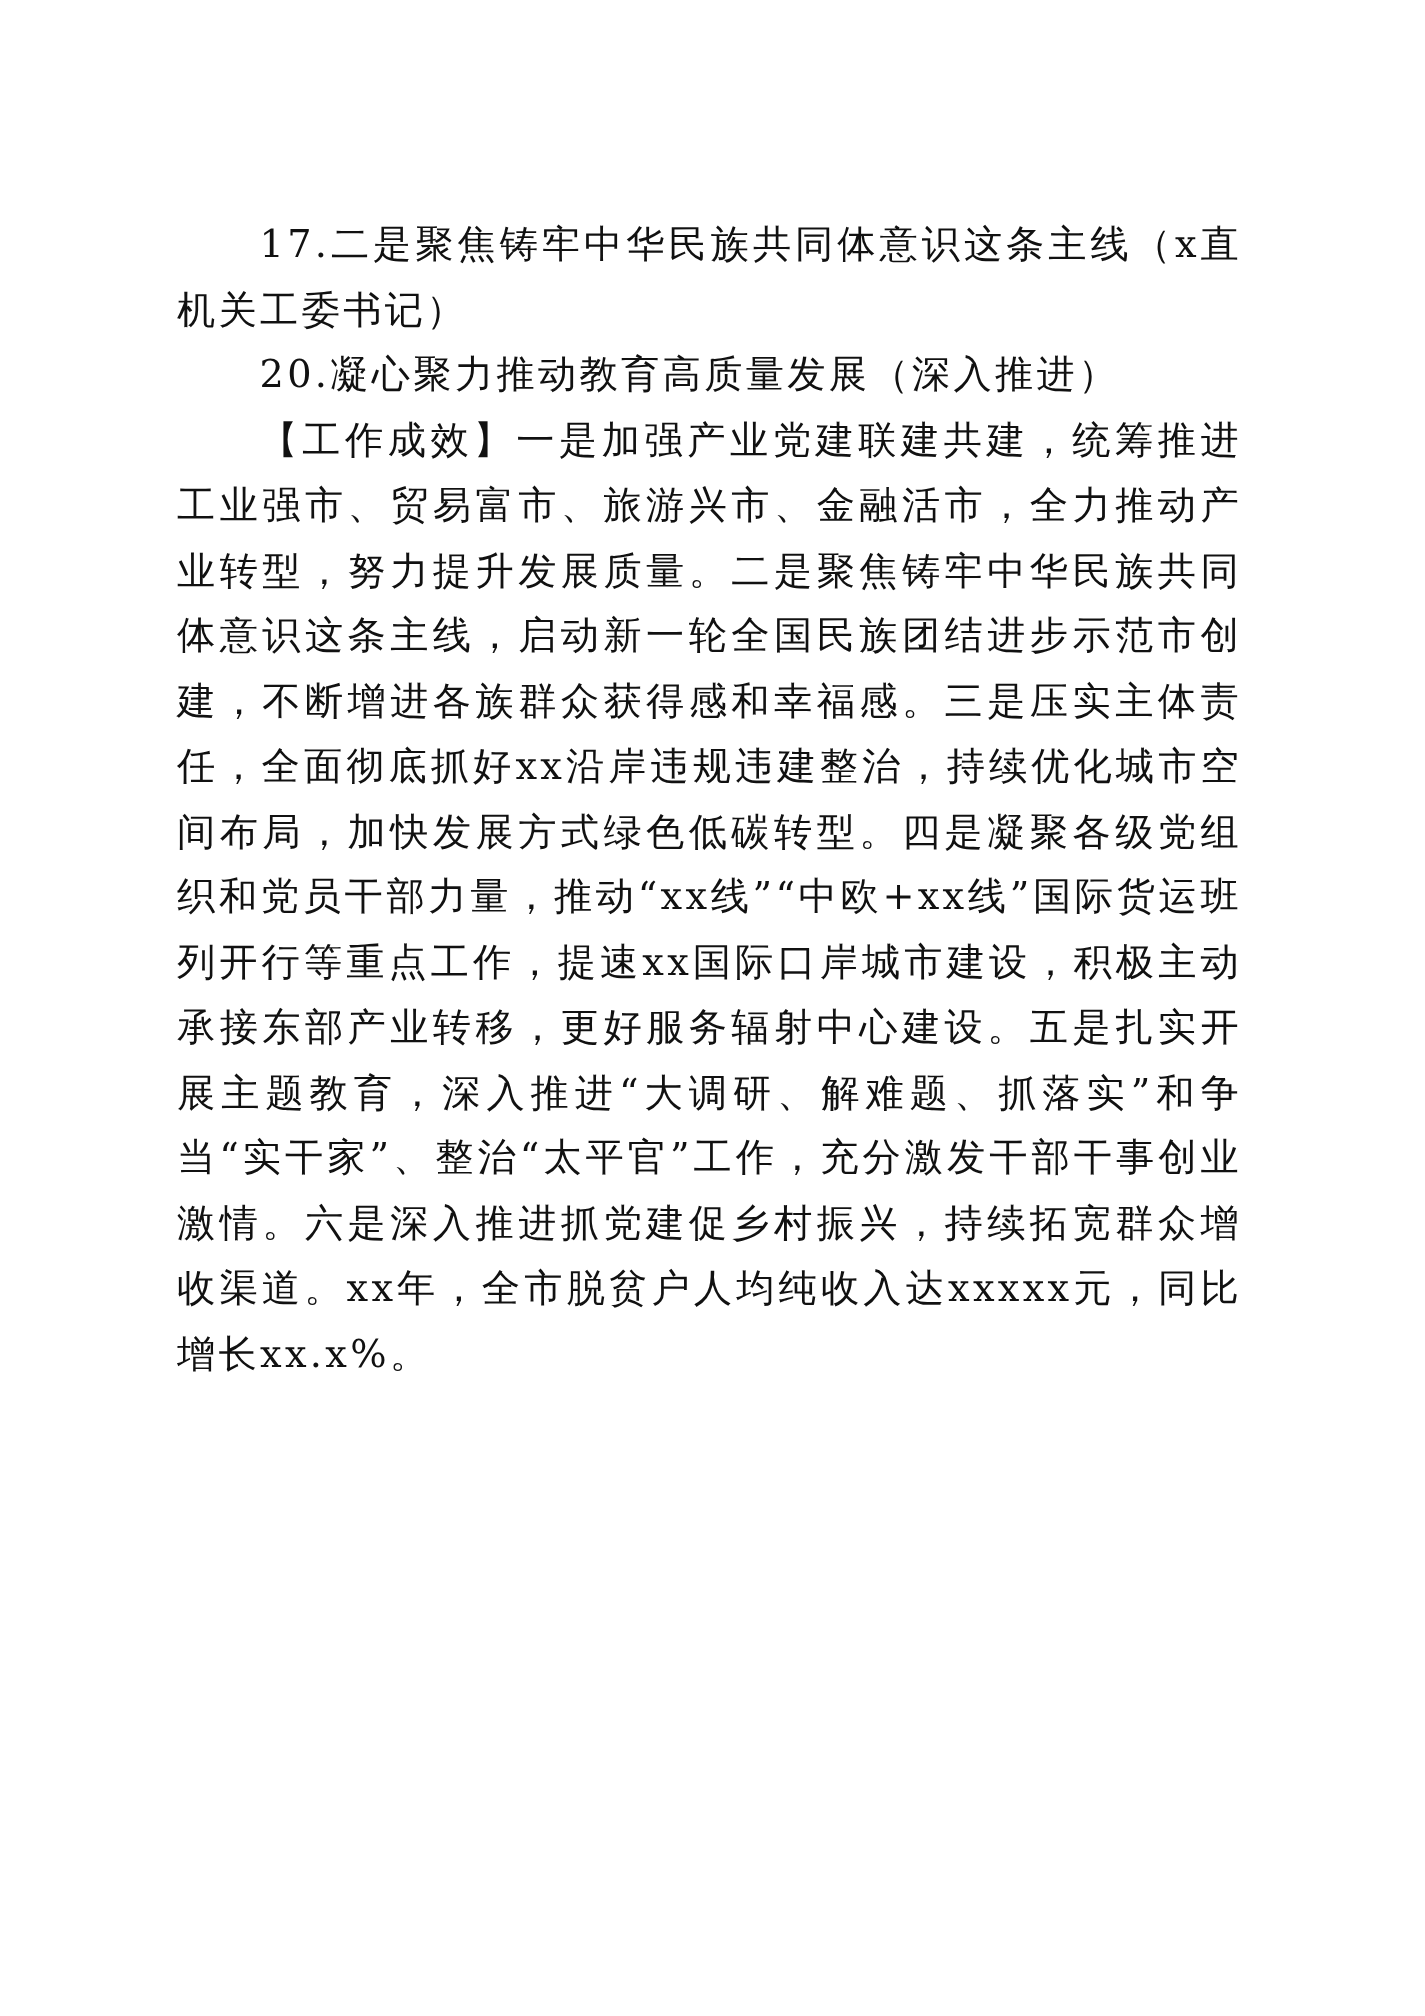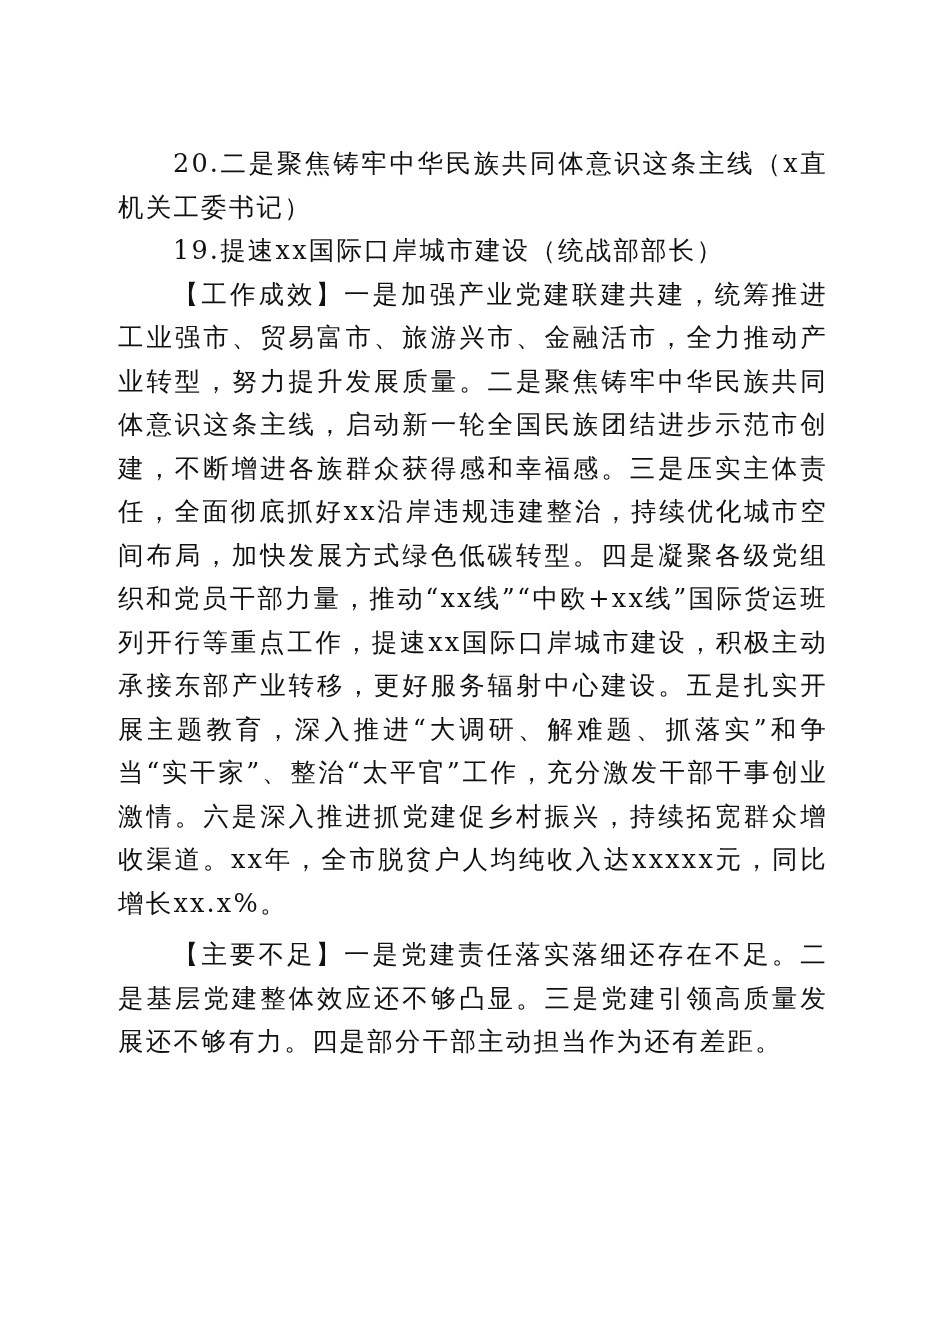--- a/index.html
+++ b/index.html
@@ -32,23 +32,22 @@
       word-break: break-all;
     }
     .indent { text-indent: 55px; }
     .gap { margin-top: 8px; }
   </style>
 </head>
 <body>
 
 <div class="page">
 
-  <p class="para indent"><span>20.</span><span>二是聚焦铸牢中华民族共同体意识这条主线（x直机关工委书记）</span></p>
+  <p class="para indent"><span>17.</span><span>二是聚焦铸牢中华民族共同体意识这条主线（x直机关工委书记）</span></p>
 
-  <p class="para indent"><span>19.</span><span>提速xx国际口岸城市建设（统战部部长）</span></p>
+  <p class="para indent"><span>20.</span><span>凝心聚力推动教育高质量发展（深入推进）</span></p>
 
 
 
   <p class="para indent"><span>【工作成效】</span><span>一是加强产业党建联建共建，统筹推进工业强市、贸易富市、旅游兴市、金融活市，全力推动产业转型，努力提升发展质量。二是聚焦铸牢中华民族共同体意识这条主线，启动新一轮全国民族团结进步示范市创建，不断增进各族群众获得感和幸福感。三是压实主体责任，全面彻底抓好xx沿岸违规违建整治，持续优化城市空间布局，加快发展方式绿色低碳转型。四是凝聚各级党组织和党员干部力量，推动“xx线”“中欧+xx线”国际货运班列开行等重点工作，提速xx国际口岸城市建设，积极主动承接东部产业转移，更好服务辐射中心建设。五是扎实开展主题教育，深入推进“大调研、解难题、抓落实”和争当“实干家”、整治“太平官”工作，充分激发干部干事创业激情。六是深入推进抓党建促乡村振兴，持续拓宽群众增收渠道。xx年，全市脱贫户人均纯收入达xxxxx元，同比增长xx.x%。</span></p>
 
-  <p class="para indent gap"><span>【主要不足】</span><span>一是党建责任落实落细还存在不足。二是基层党建整体效应还不够凸显。三是党建引领高质量发展还不够有力。四是部分干部主动担当作为还有差距。</span></p>
 
 </div>
 
 </body></html>

